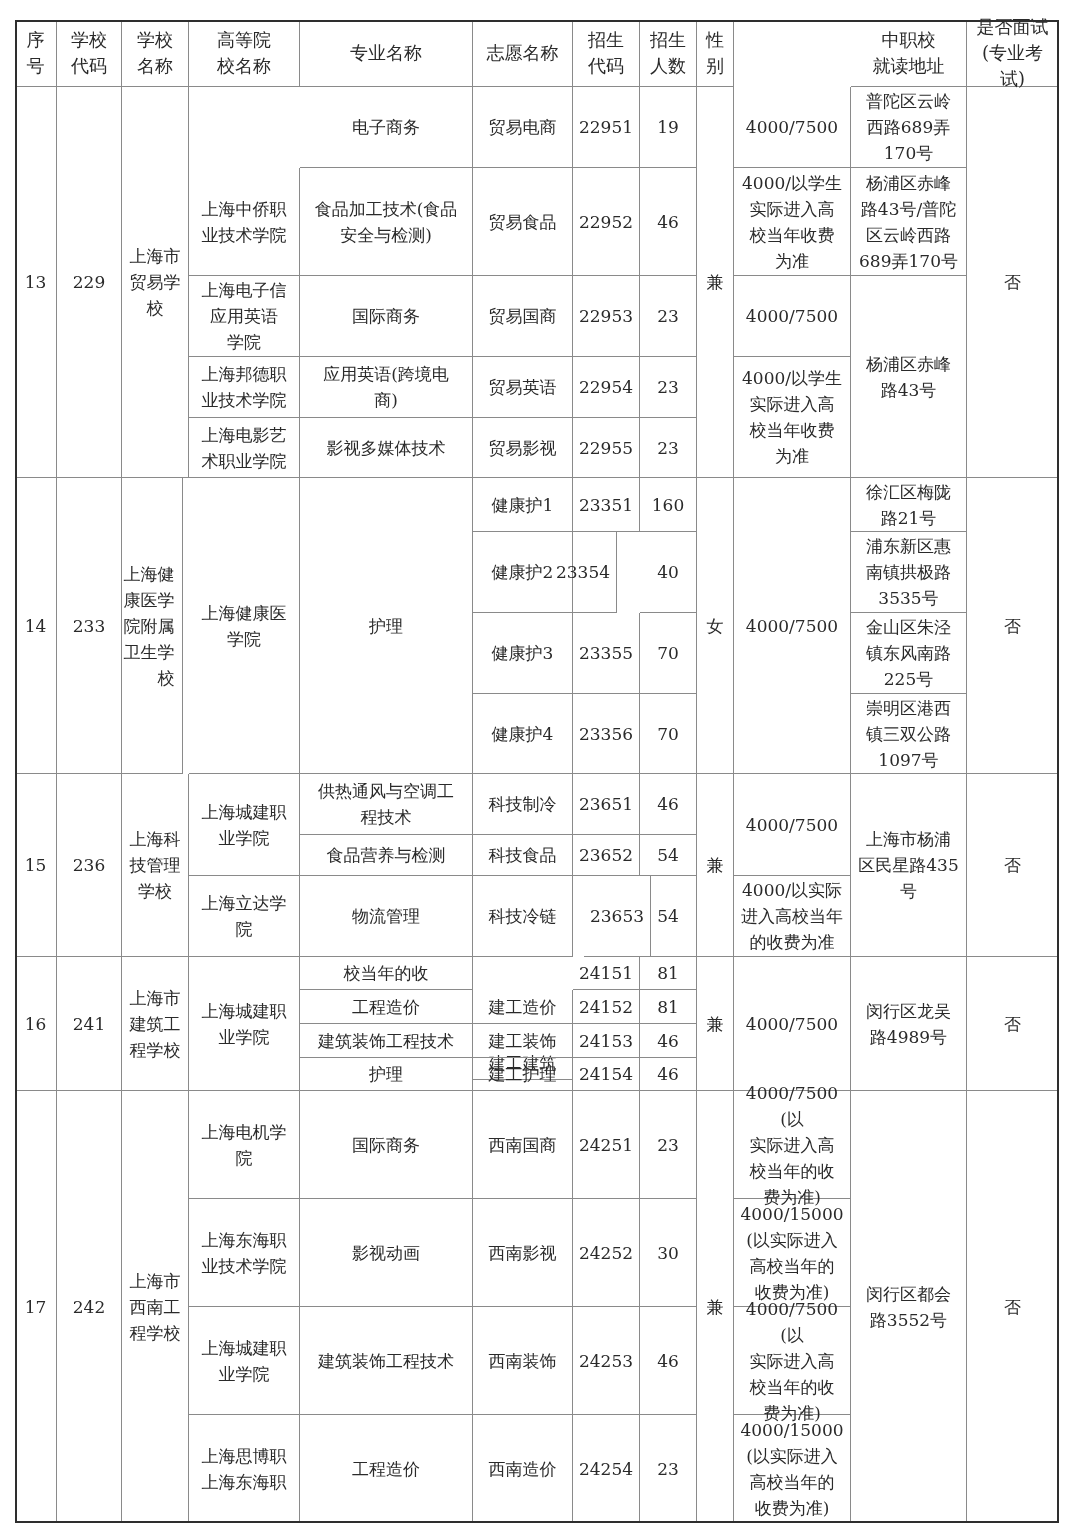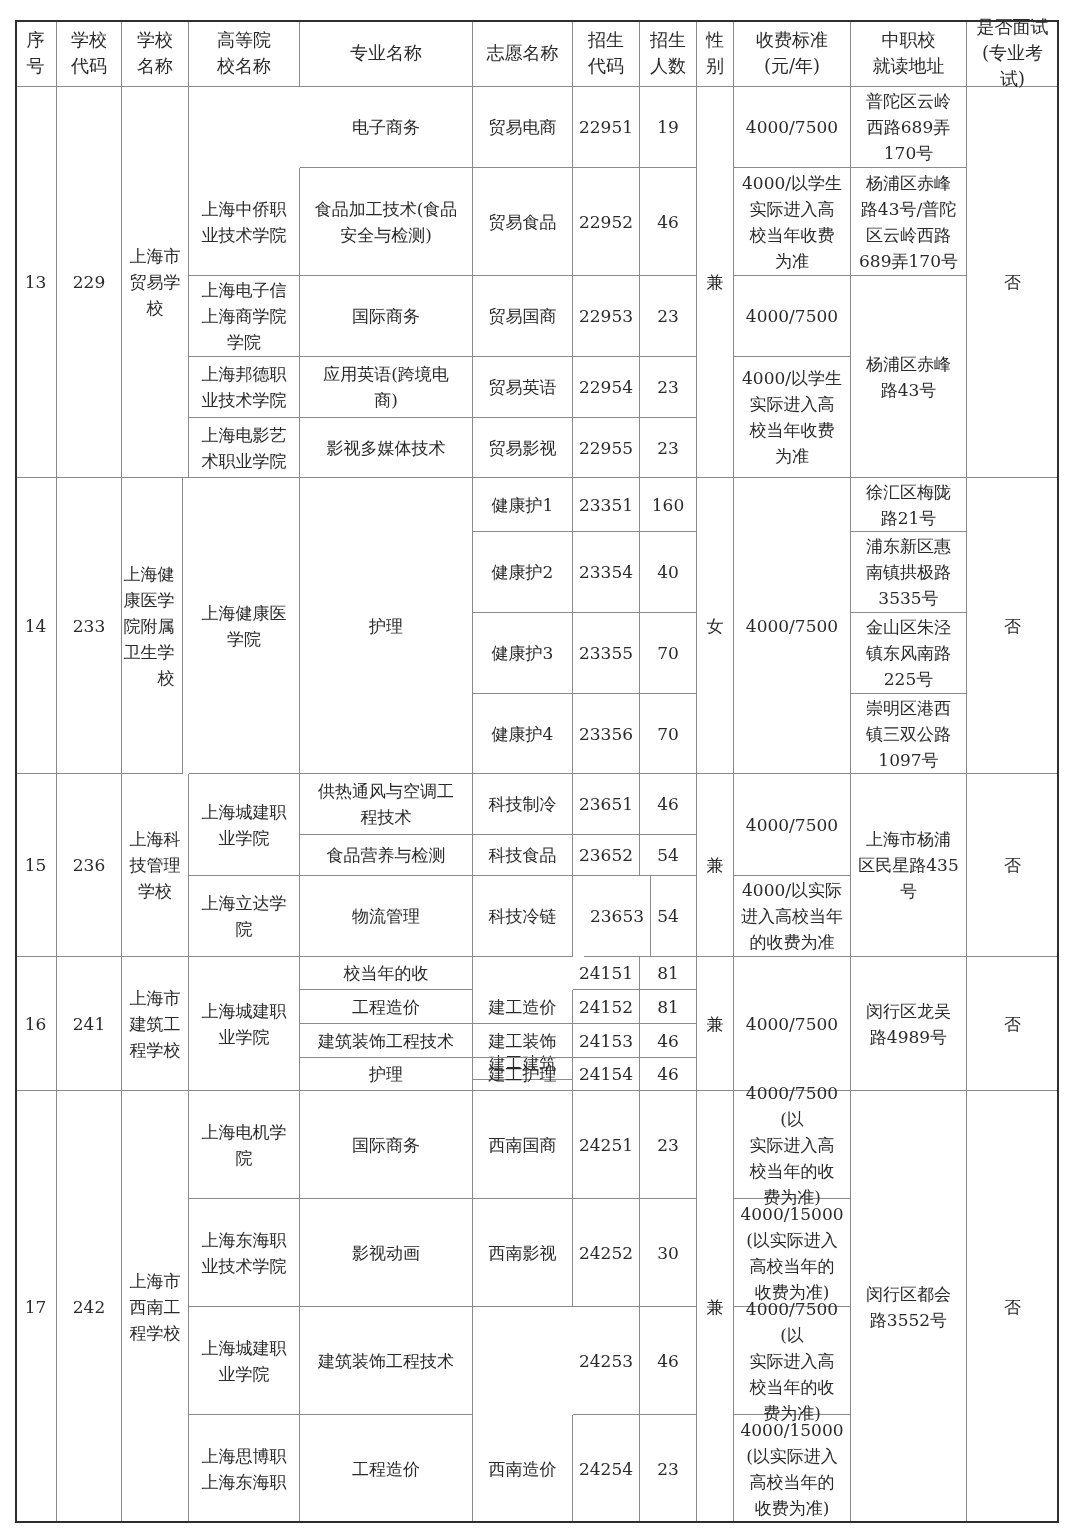--- a/index.html
+++ b/index.html
@@ -27,35 +27,33 @@
     <div class="c hdr" style="left: 300px; top: 20px; width: 173px; height: 67px;"><span>专业名称</span></div>
     <div class="c hdr" style="left: 189px; top: 20px; width: 111px; height: 67px;"><span>高等院
 校名称</span></div>
     <div class="c hdr" style="left: 473px; top: 20px; width: 100px; height: 67px;"><span>志愿名称</span></div>
     <div class="c hdr" style="left: 573px; top: 20px; width: 67px; height: 67px;"><span>招生
 代码</span></div>
     <div class="c hdr" style="left: 640px; top: 20px; width: 57px; height: 67px;"><span>招生
 人数</span></div>
     <div class="c hdr" style="left: 697px; top: 20px; width: 37px; height: 67px;"><span>性
 别</span></div>
-    <div class="c hdr" style="left: 734px; top: 20px; width: 117px; height: 67px;"><span>收费标准
-(元/年)</span></div>
     <div class="c hdr" style="left: 851px; top: 20px; width: 116px; height: 67px;"><span>中职校
 就读地址</span></div>
     <div class="c hdr" style="left: 967px; top: 20px; width: 92px; height: 67px;"><span>是否面试
 (专业考试)</span></div>
     <div class="c" style="left: 15px; top: 87px; width: 42px; height: 391px;"><span>13</span></div>
     <div class="c" style="left: 57px; top: 87px; width: 65px; height: 391px;"><span>229</span></div>
     <div class="c" style="left: 122px; top: 87px; width: 67px; height: 391px;"><span>上海市
 贸易学
 校</span></div>
     <div class="c" style="left: 189px; top: 168px; width: 111px; height: 108px;"><span>上海中侨职
 业技术学院</span></div>
     <div class="c" style="left: 189px; top: 276px; width: 111px; height: 81px;"><span>上海电子信
-上海商学院
+应用英语
 学院</span></div>
     <div class="c" style="left: 189px; top: 357px; width: 111px; height: 61px;"><span>上海邦德职
 业技术学院</span></div>
     <div class="c" style="left: 189px; top: 418px; width: 111px; height: 60px;"><span>上海电影艺
 术职业学院</span></div>
     <div class="c" style="left: 300px; top: 87px; width: 173px; height: 81px;"><span>电子商务</span></div>
     <div class="c" style="left: 473px; top: 87px; width: 100px; height: 81px;"><span>贸易电商</span></div>
     <div class="c" style="left: 573px; top: 87px; width: 67px; height: 81px;"><span>22951</span></div>
     <div class="c" style="left: 640px; top: 87px; width: 57px; height: 81px;"><span>19</span></div>
     <div class="c" style="left: 300px; top: 168px; width: 173px; height: 108px;"><span>食品加工技术(食品
@@ -104,21 +102,21 @@
 院附属
 卫生学
 校</span></div>
     <div class="c" style="left: 189px; top: 478px; width: 111px; height: 296px;"><span>上海健康医
 学院</span></div>
     <div class="c" style="left: 300px; top: 478px; width: 173px; height: 296px;"><span>护理</span></div>
     <div class="c" style="left: 473px; top: 478px; width: 100px; height: 54px;"><span>健康护1</span></div>
     <div class="c" style="left: 573px; top: 478px; width: 67px; height: 54px;"><span>23351</span></div>
     <div class="c" style="left: 640px; top: 478px; width: 57px; height: 54px;"><span>160</span></div>
     <div class="c" style="left: 473px; top: 532px; width: 100px; height: 81px;"><span>健康护2</span></div>
-    <div class="c" style="left: 573px; top: 532px; width: 67px; height: 81px;"><span>23354</span></div>
+    <div class="c" style="left: 550px; top: 532px; width: 67px; height: 81px;"><span>23354</span></div>
     <div class="c" style="left: 640px; top: 532px; width: 57px; height: 81px;"><span>40</span></div>
     <div class="c" style="left: 473px; top: 613px; width: 100px; height: 81px;"><span>健康护3</span></div>
     <div class="c" style="left: 573px; top: 613px; width: 67px; height: 81px;"><span>23355</span></div>
     <div class="c" style="left: 640px; top: 613px; width: 57px; height: 81px;"><span>70</span></div>
     <div class="c" style="left: 473px; top: 694px; width: 100px; height: 80px;"><span>健康护4</span></div>
     <div class="c" style="left: 573px; top: 694px; width: 67px; height: 80px;"><span>23356</span></div>
     <div class="c" style="left: 640px; top: 694px; width: 57px; height: 80px;"><span>70</span></div>
     <div class="c" style="left: 697px; top: 478px; width: 37px; height: 296px;"><span>女</span></div>
     <div class="c" style="left: 734px; top: 478px; width: 117px; height: 296px;"><span>4000/7500</span></div>
     <div class="c" style="left: 851px; top: 478px; width: 116px; height: 54px;"><span>徐汇区梅陇
@@ -207,20 +205,21 @@
 上海东海职</span></div>
     <div class="c" style="left: 300px; top: 1091px; width: 173px; height: 108px;"><span>国际商务</span></div>
     <div class="c" style="left: 473px; top: 1091px; width: 100px; height: 108px;"><span>西南国商</span></div>
     <div class="c" style="left: 573px; top: 1091px; width: 67px; height: 108px;"><span>24251</span></div>
     <div class="c" style="left: 640px; top: 1091px; width: 57px; height: 108px;"><span>23</span></div>
     <div class="c" style="left: 300px; top: 1199px; width: 173px; height: 108px;"><span>影视动画</span></div>
     <div class="c" style="left: 473px; top: 1199px; width: 100px; height: 108px;"><span>西南影视</span></div>
     <div class="c" style="left: 573px; top: 1199px; width: 67px; height: 108px;"><span>24252</span></div>
     <div class="c" style="left: 640px; top: 1199px; width: 57px; height: 108px;"><span>30</span></div>
     <div class="c" style="left: 300px; top: 1307px; width: 173px; height: 108px;"><span>建筑装饰工程技术</span></div>
+    <div class="c" style="left: 473px; top: 1307px; width: 100px; height: 108px;"><span>西南装饰</span></div>
     <div class="c" style="left: 573px; top: 1307px; width: 67px; height: 108px;"><span>24253</span></div>
     <div class="c" style="left: 640px; top: 1307px; width: 57px; height: 108px;"><span>46</span></div>
     <div class="c" style="left: 300px; top: 1415px; width: 173px; height: 108px;"><span>工程造价</span></div>
     <div class="c" style="left: 473px; top: 1415px; width: 100px; height: 108px;"><span>西南造价</span></div>
     <div class="c" style="left: 573px; top: 1415px; width: 67px; height: 108px;"><span>24254</span></div>
     <div class="c" style="left: 640px; top: 1415px; width: 57px; height: 108px;"><span>23</span></div>
     <div class="c" style="left: 697px; top: 1091px; width: 37px; height: 432px;"><span>兼</span></div>
     <div class="c" style="left: 734px; top: 1091px; width: 117px; height: 108px;"><span>4000/7500(以
 实际进入高
 校当年的收

